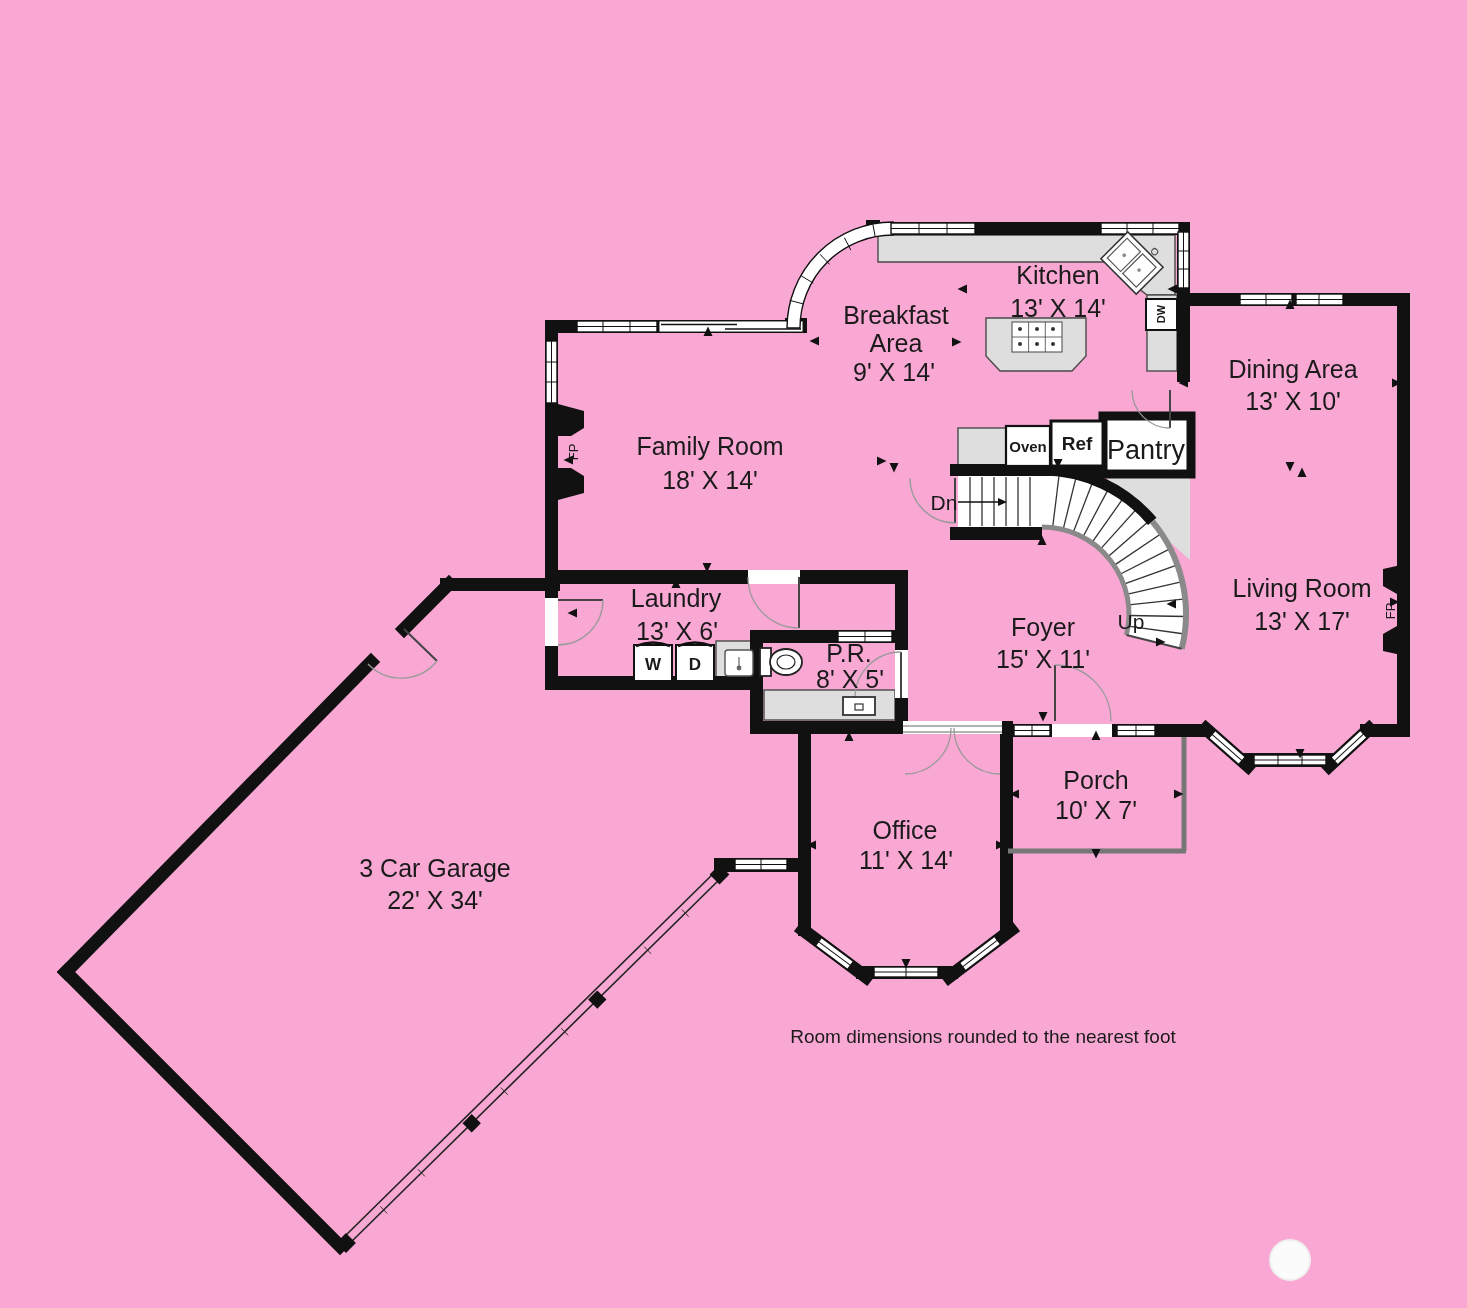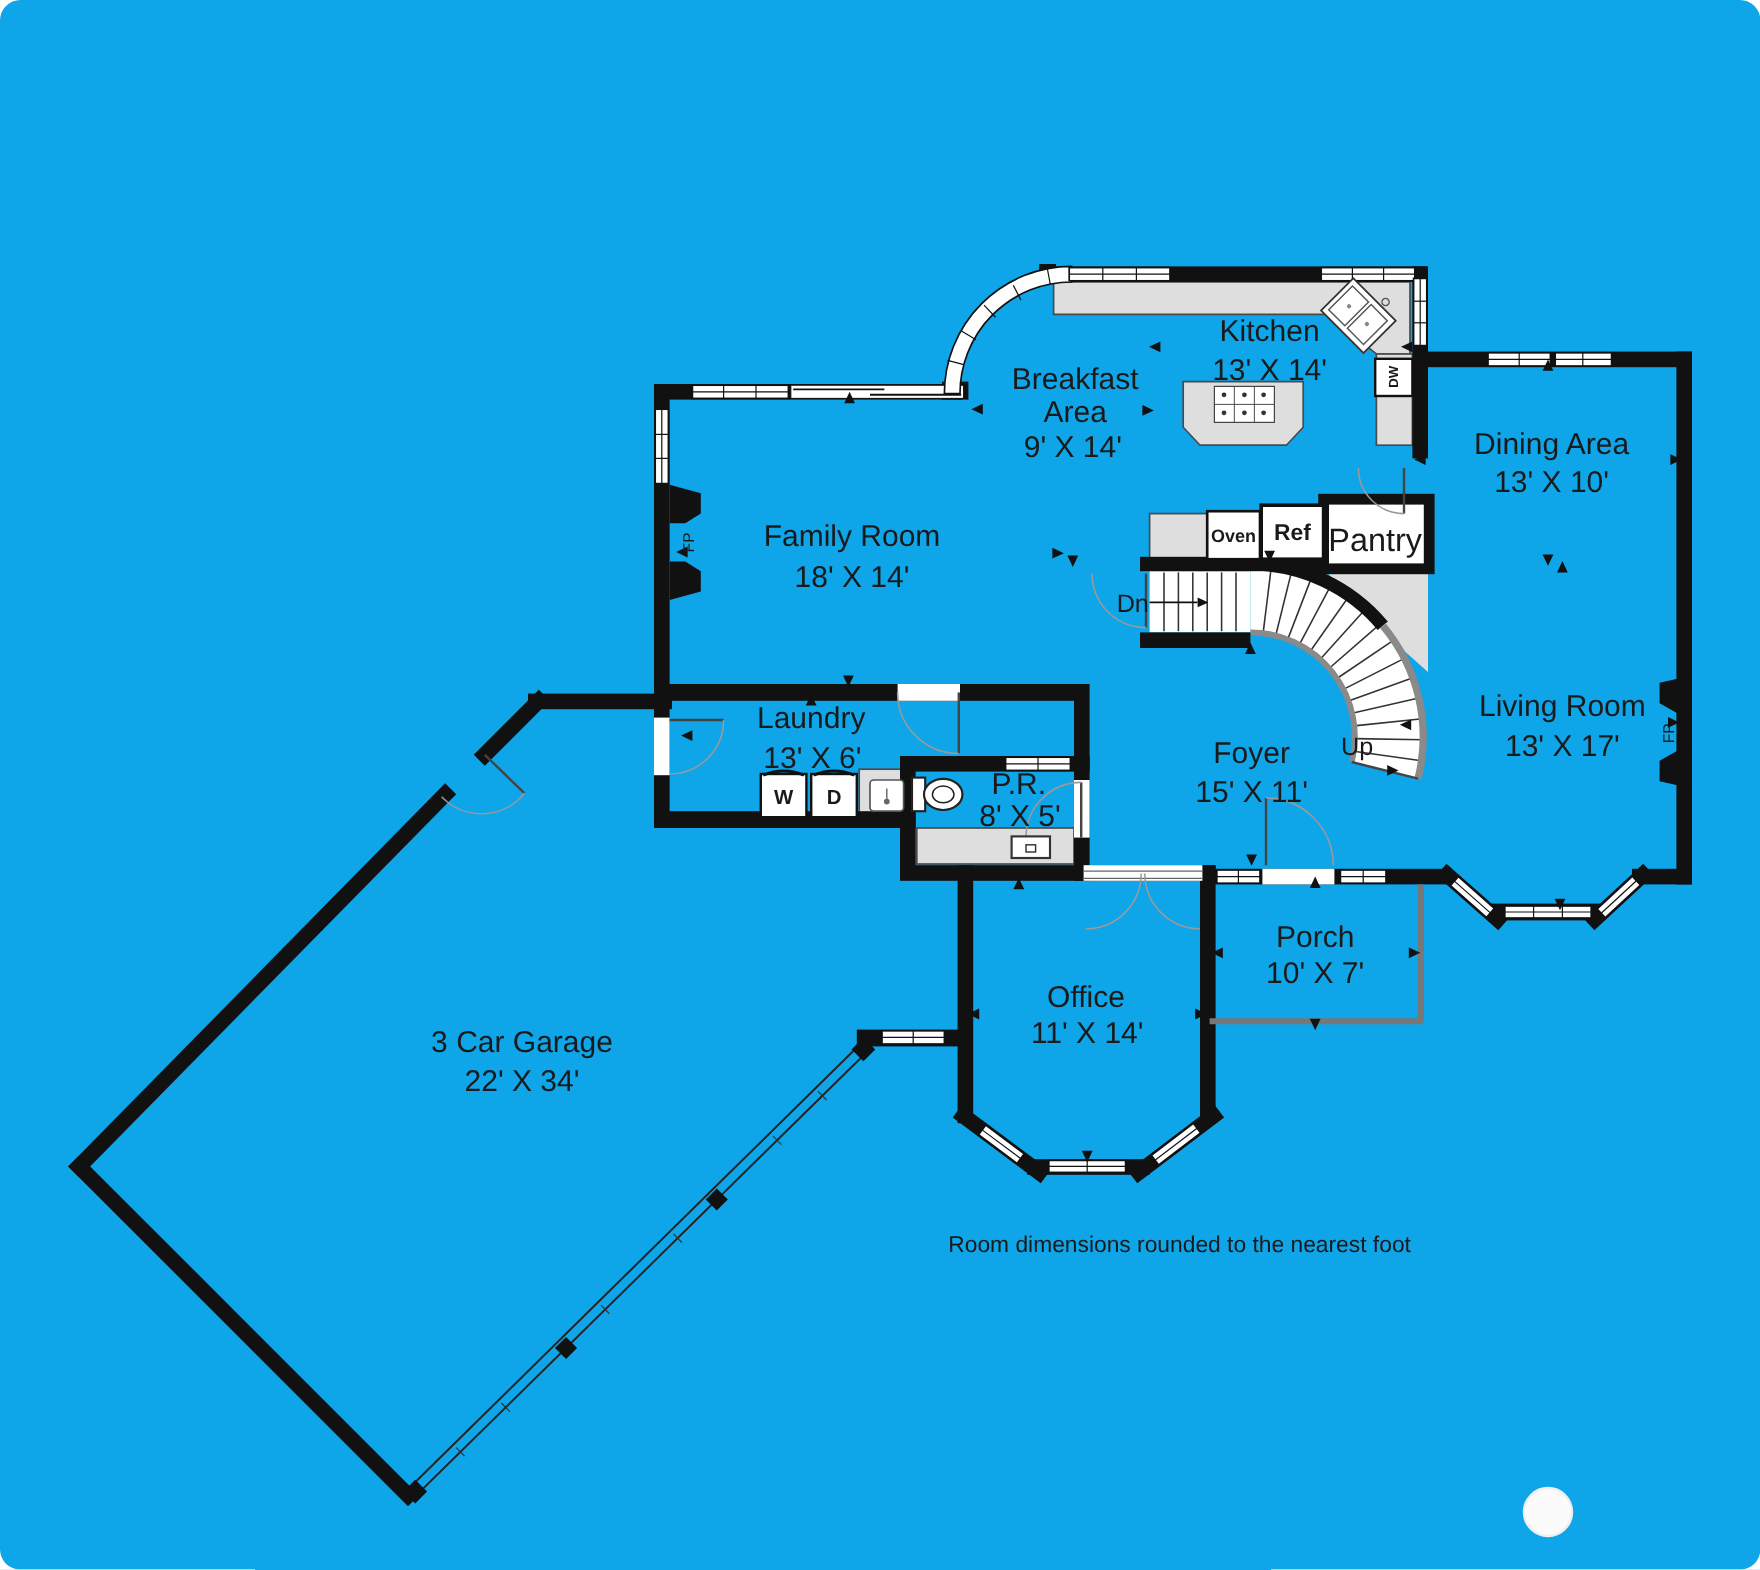--- a/index.html
+++ b/index.html
@@ -1,17 +1,17 @@
 <!DOCTYPE html>
 <html><head>
 <meta charset="utf-8">
 <style>
   html,body{margin:0;padding:0;background:#fff;}
-  .canvas{width:1467px;height:1308px;background:#0ea5e9;position:relative;overflow:hidden;
-          font-family:"Liberation Sans",sans-serif;border-radius:17px;}
+  .canvas{width:1467px;height:1308px;background:#f9a8d4;position:relative;overflow:hidden;
+          font-family:"Liberation Sans",sans-serif;}
   svg{position:absolute;left:0;top:0;}
   text{fill:#1a1a1a;text-anchor:middle;font-family:"Liberation Sans",sans-serif;}
   .rm{font-size:25px;}
   .pantry{font-size:27px;}
   .appl-s{font-size:15px;font-weight:bold;}
   .appl-m{font-size:19px;font-weight:bold;}
   .wd{font-size:17px;font-weight:bold;}
   .dwt{font-size:11px;font-weight:bold;}
   .fp{font-size:13px;}
   .stair{font-size:21px;}

